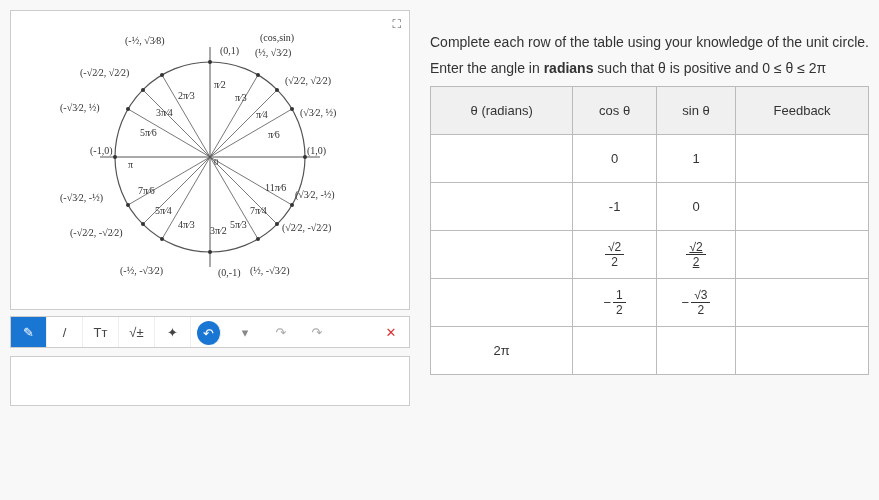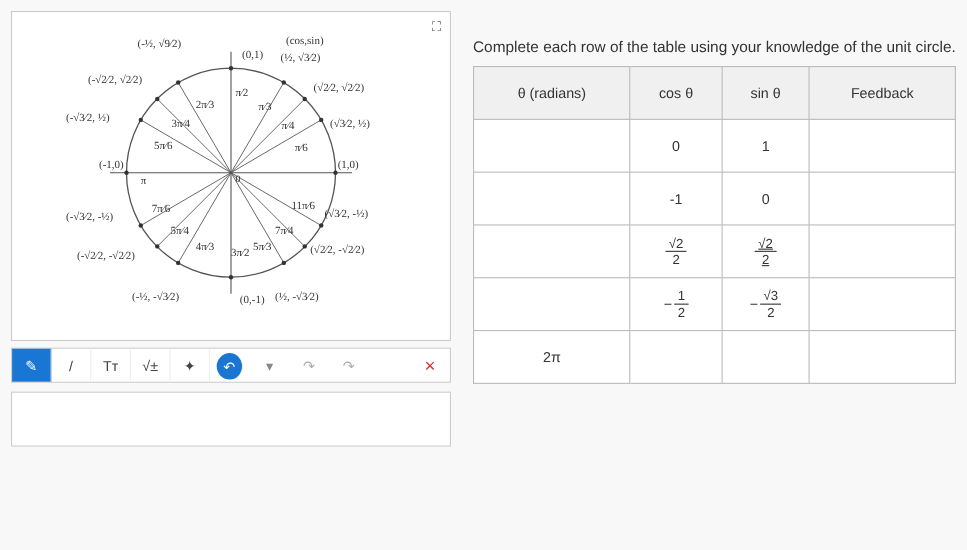--- a/index.html
+++ b/index.html
@@ -75,21 +75,21 @@
       <span class="lbl" style="left:150px;top:28px;">(0,1)</span>
       <span class="lbl" style="left:237px;top:128px;">(1,0)</span>
       <span class="lbl" style="left:148px;top:250px;">(0,-1)</span>
       <span class="lbl" style="left:20px;top:128px;">(-1,0)</span>
       <span class="lbl" style="left:144px;top:140px;font-size:9px;">0</span>
 
       <span class="lbl" style="left:185px;top:30px;">(½, √3⁄2)</span>
       <span class="lbl" style="left:215px;top:58px;">(√2⁄2, √2⁄2)</span>
       <span class="lbl" style="left:230px;top:90px;">(√3⁄2, ½)</span>
 
-      <span class="lbl" style="left:55px;top:18px;">(-½, √9⁄2)</span>
+      <span class="lbl" style="left:55px;top:18px;">(-½, √3⁄8)</span>
       <span class="lbl" style="left:10px;top:50px;">(-√2⁄2, √2⁄2)</span>
       <span class="lbl" style="left:-10px;top:85px;">(-√3⁄2, ½)</span>
 
       <span class="lbl" style="left:-10px;top:175px;">(-√3⁄2, -½)</span>
       <span class="lbl" style="left:0px;top:210px;">(-√2⁄2, -√2⁄2)</span>
       <span class="lbl" style="left:50px;top:248px;">(-½, -√3⁄2)</span>
 
       <span class="lbl" style="left:225px;top:172px;">(√3⁄2, -½)</span>
       <span class="lbl" style="left:212px;top:205px;">(√2⁄2, -√2⁄2)</span>
       <span class="lbl" style="left:180px;top:248px;">(½, -√3⁄2)</span>
@@ -123,20 +123,23 @@
     <div class="tool" style="border:none;color:#aaa;">↷</div>
     <div class="tool" style="border:none;color:#aaa;">↷</div>
     <div class="tool red" style="border:none;margin-left:auto;">✕</div>
   </div>
   <div class="answer-box"></div>
 </div>
 
 <div class="right">
   <div class="instructions">
     <p>Complete each row of the table using your knowledge of the unit circle.</p>
+    <p>
+      <span>Enter the angle in </span><b>radians</b><span> such that θ is positive and 0 ≤ θ ≤ 2π</span>
+    </p>
   </div>
   <table class="tbl">
     <thead>
       <tr>
         <th>θ (radians)</th>
         <th>cos θ</th>
         <th>sin θ</th>
         <th>Feedback</th>
       </tr>
     </thead>

